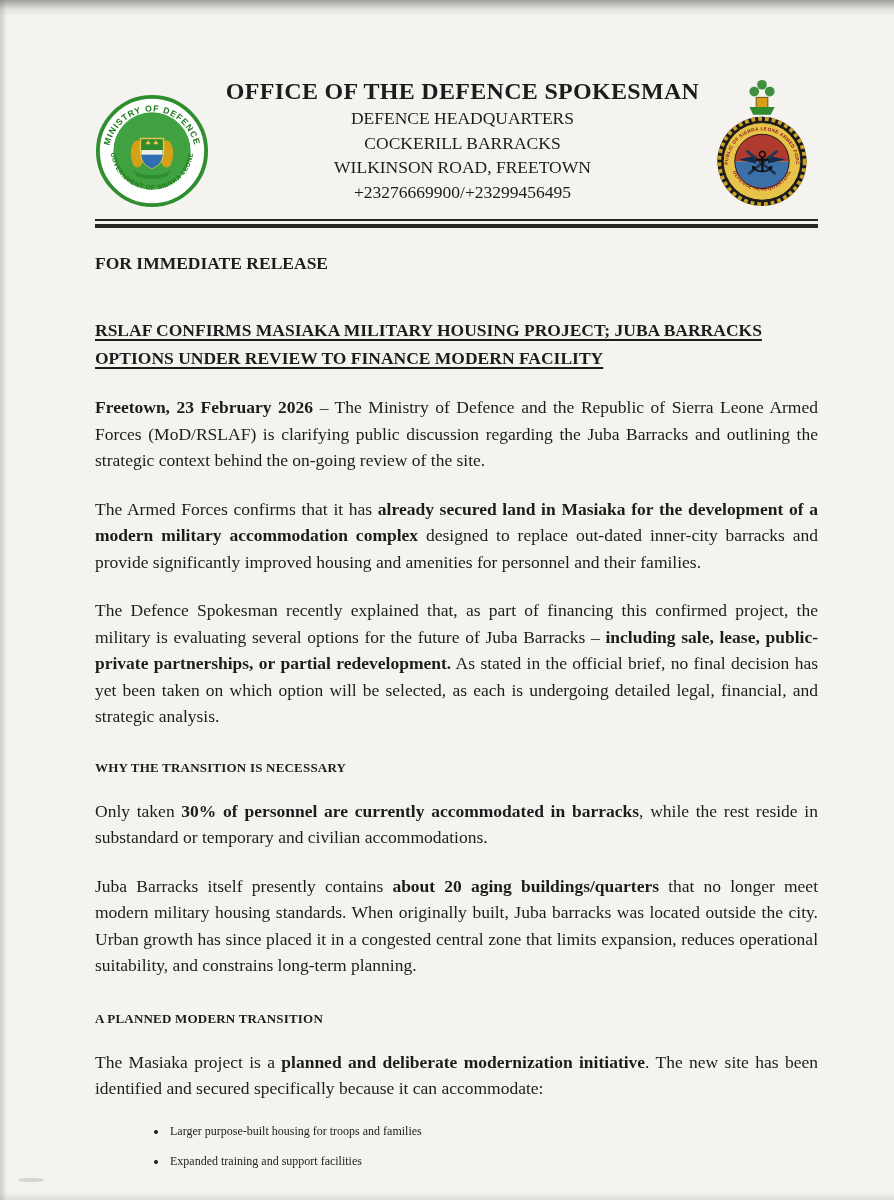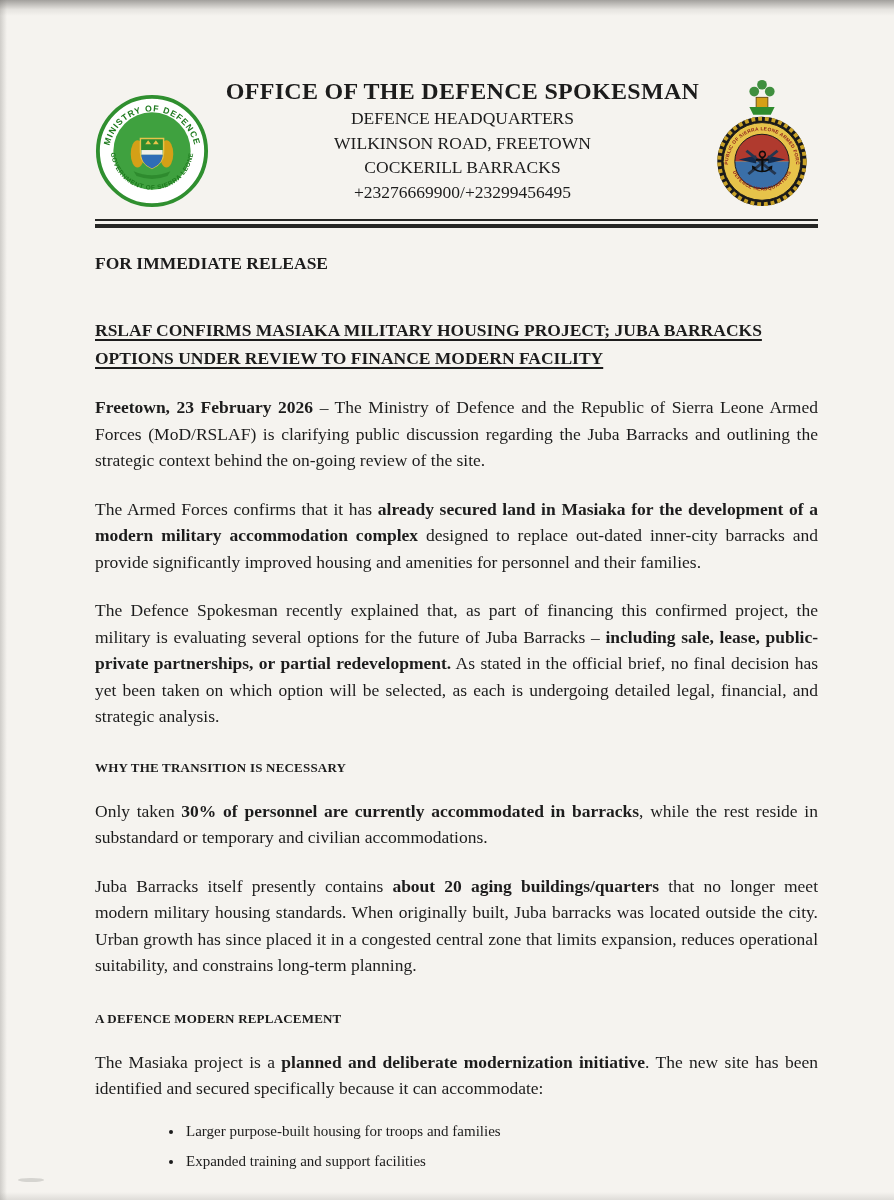--- a/index.html
+++ b/index.html
@@ -41,21 +41,21 @@
 
   .headline { margin-top:42px; font-size:17.5px; font-weight:bold; line-height:28px;
     text-decoration:underline; text-decoration-thickness:2px; text-underline-offset:3px; }
 
   p.body-par { font-size:17.5px; line-height:26.5px; text-align:justify; margin:22px 0 0 0; hyphens:none; }
   .b { font-weight:bold; }
 
   .section-heading { font-size:13px; font-weight:bold; margin-top:30px; letter-spacing:0.2px; }
 
   ul.bullets { margin:14px 0 0 0; padding-left:73px; list-style:disc outside; }
-  ul.bullets li { font-size:15px; line-height:30px; padding-left:2px;margin-left:16px; }
+  ul.bullets li { font-size:12px; line-height:30px; padding-left:2px; }
 
   .smudge { position:absolute; left:18px; top:1178px; width:26px; height:4px;
     background:rgba(120,118,114,0.25); border-radius:50%; }
 </style>
 </head>
 <body>
 
 <div class="page">
   <div class="scan-top"></div>
   <div class="scan-left"></div>
@@ -86,22 +86,22 @@
           <rect x="48" y="58" width="22" height="5" fill="#f2efe8"></rect>
           <path d="M 48,63 h22 v-1 c0,8 -4.5,12 -11,15 c-6.5,-3 -11,-7 -11,-15 z" fill="#2f6db5"></path>
           <path d="M 52,52 l3,-4 3,4 z M 60,52 l3,-4 3,4 z" fill="#e7c34a"></path>
           <path d="M 40,80 q19,8 38,0 l-3,5 q-16,6 -32,0 z" fill="#2e8b2e"></path>
         </svg>
       </div>
 
       <div class="letterhead-center">
         <div class="office-title">OFFICE OF THE DEFENCE SPOKESMAN</div>
         <div class="addr">DEFENCE HEADQUARTERS</div>
+        <div class="addr">COCKERILL BARRACKS</div>
         <div class="addr">WILKINSON ROAD, FREETOWN</div>
-        <div class="addr">COCKERILL BARRACKS</div>
         <div class="addr">+23276669900/+23299456495</div>
       </div>
 
       <div class="logo-right">
         <svg width="104" height="134" viewBox="0 0 106 138" aria-hidden="true">
 
           <rect x="47" y="22" width="12" height="12" fill="#d4a017" stroke="#6b4f12" stroke-width="1"></rect>
           <circle cx="45" cy="16" r="5" fill="#3f8f3f"></circle>
           <circle cx="61" cy="16" r="5" fill="#3f8f3f"></circle>
           <circle cx="53" cy="9" r="5" fill="#3f8f3f"></circle>
@@ -143,21 +143,21 @@
     <h1 class="headline" style="margin-bottom:0;">RSLAF CONFIRMS MASIAKA MILITARY HOUSING PROJECT; JUBA BARRACKS OPTIONS UNDER REVIEW TO FINANCE MODERN FACILITY</h1>
 
     <p class="body-par"><span class="b">Freetown, 23 February 2026</span><span> – The Ministry of Defence and the Republic of Sierra Leone Armed Forces (MoD/RSLAF) is clarifying public discussion regarding the Juba Barracks and outlining the strategic context behind the on-going review of the site.</span></p>
     <p class="body-par"><span>The Armed Forces confirms that it has </span><span class="b">already secured land in Masiaka for the development of a modern military accommodation complex</span><span> designed to replace out-dated inner-city barracks and provide significantly improved housing and amenities for personnel and their families.</span></p>
     <p class="body-par"><span>The Defence Spokesman recently explained that, as part of financing this confirmed project, the military is evaluating several options for the future of Juba Barracks – </span><span class="b">including sale, lease, public-private partnerships, or partial redevelopment.</span><span> As stated in the official brief, no final decision has yet been taken on which option will be selected, as each is undergoing detailed legal, financial, and strategic analysis.</span></p>
 
     <h2 class="section-heading" style="margin-bottom:0;">WHY THE TRANSITION IS NECESSARY</h2>
     <p class="body-par"><span>Only taken </span><span class="b">30% of personnel are currently accommodated in barracks</span><span>, while the rest reside in substandard or temporary and civilian accommodations.</span></p>
     <p class="body-par"><span>Juba Barracks itself presently contains </span><span class="b">about 20 aging buildings/quarters</span><span> that no longer meet modern military housing standards. When originally built, Juba barracks was located outside the city. Urban growth has since placed it in a congested central zone that limits expansion, reduces operational suitability, and constrains long-term planning.</span></p>
 
-    <h2 class="section-heading" style="margin-bottom:0; margin-top:32px;">A DEFENCE MODERN REPLACEMENT</h2>
+    <h2 class="section-heading" style="margin-bottom:0; margin-top:32px;">A PLANNED MODERN TRANSITION</h2>
     <p class="body-par"><span>The Masiaka project is a </span><span class="b">planned and deliberate modernization initiative</span><span>. The new site has been identified and secured specifically because it can accommodate:</span></p>
 
     <ul class="bullets">
       <li>Larger purpose-built housing for troops and families</li>
       <li>Expanded training and support facilities</li>
     </ul>
 
   </div>
 </div>
 

